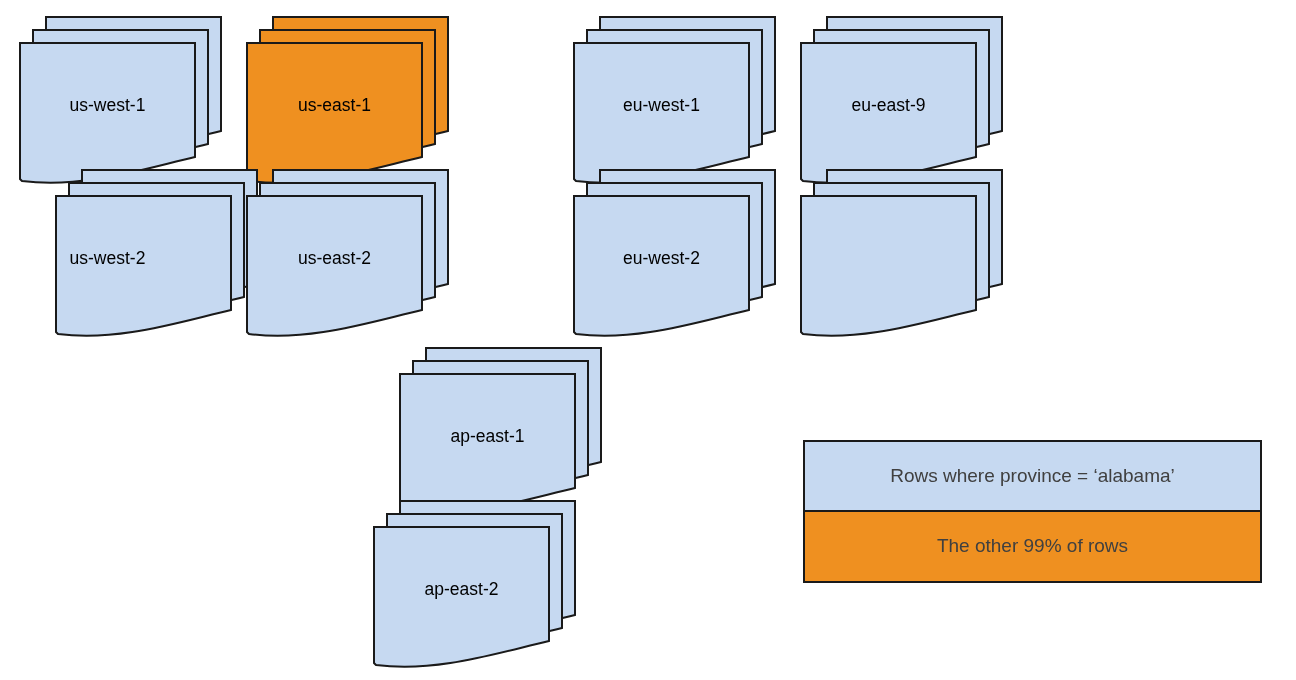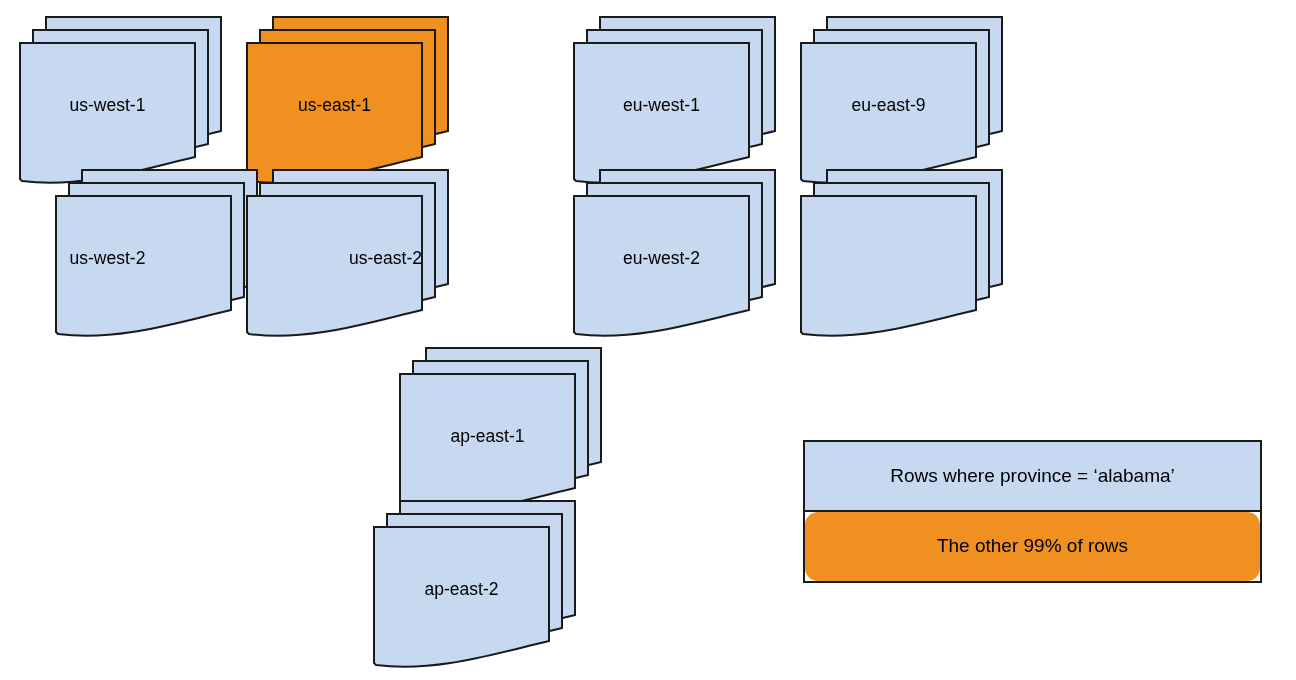--- a/index.html
+++ b/index.html
@@ -49,21 +49,21 @@
   .legend-row {
     position: absolute;
     left: 0;
     width: 100%;
     height: 50%;
     display: flex;
     align-items: center;
     justify-content: center;
     box-sizing: border-box;
     font-size: 19px;
-    color: #000000;
+    color: #404040;
   }
   .legend-row.top {
     top: 0;
     border-bottom: 2px solid #1a1a1a;
   }
   .legend-row.bottom {
     top: 50%;
   }
 </style>
 </head>
@@ -111,21 +111,21 @@
           <path d="M0,26 L175,26 L175,140 C123,152 62,172 2,164 L0,162 Z" fill="#c6d9f1" stroke="#1a1a1a" stroke-width="2" stroke-linejoin="miter"></path>
         </svg>
         <div class="doc-label" style="top: 78px;">us-west-2</div>
       </div>
       <div class="doc-stack" style="left: 247px; top: 170px;">
         <svg viewBox="0 0 220 160">
           <path d="M26,0 L201,0 L201,114 C149,126 88,146 28,138 L26,136 Z" fill="#c6d9f1" stroke="#1a1a1a" stroke-width="2" stroke-linejoin="miter"></path>
           <path d="M13,13 L188,13 L188,127 C136,139 75,159 15,151 L13,149 Z" fill="#c6d9f1" stroke="#1a1a1a" stroke-width="2" stroke-linejoin="miter"></path>
           <path d="M0,26 L175,26 L175,140 C123,152 62,172 2,164 L0,162 Z" fill="#c6d9f1" stroke="#1a1a1a" stroke-width="2" stroke-linejoin="miter"></path>
         </svg>
-        <div class="doc-label" style="top: 78px; text-align: right;">us-east-2</div>
+        <div class="doc-label" style="top: 78px;">us-east-2</div>
       </div>
       <div class="doc-stack" style="left: 574px; top: 170px;">
         <svg viewBox="0 0 220 160">
           <path d="M26,0 L201,0 L201,114 C149,126 88,146 28,138 L26,136 Z" fill="#c6d9f1" stroke="#1a1a1a" stroke-width="2" stroke-linejoin="miter"></path>
           <path d="M13,13 L188,13 L188,127 C136,139 75,159 15,151 L13,149 Z" fill="#c6d9f1" stroke="#1a1a1a" stroke-width="2" stroke-linejoin="miter"></path>
           <path d="M0,26 L175,26 L175,140 C123,152 62,172 2,164 L0,162 Z" fill="#c6d9f1" stroke="#1a1a1a" stroke-width="2" stroke-linejoin="miter"></path>
         </svg>
         <div class="doc-label" style="top: 78px;">eu-west-2</div>
       </div>
       <div class="doc-stack" style="left: 801px; top: 170px;">
@@ -150,18 +150,18 @@
           <path d="M0,26 L175,26 L175,140 C123,152 62,172 2,164 L0,162 Z" fill="#c6d9f1" stroke="#1a1a1a" stroke-width="2" stroke-linejoin="miter"></path>
         </svg>
         <div class="doc-label" style="top: 78px;">ap-east-2</div>
       </div>
     </div>
 
   <div class="legend">
     <div class="legend-row top" style="background: rgb(198, 217, 241);">
       <span>Rows where province = ‘alabama’</span>
     </div>
-    <div class="legend-row bottom" style="background: rgb(239, 144, 32); border-radius: 13px;">
+    <div class="legend-row bottom" style="background: rgb(239, 144, 32);">
       <span>The other 99% of rows</span>
     </div>
   </div>
 
 </div>
 
 </body></html>

